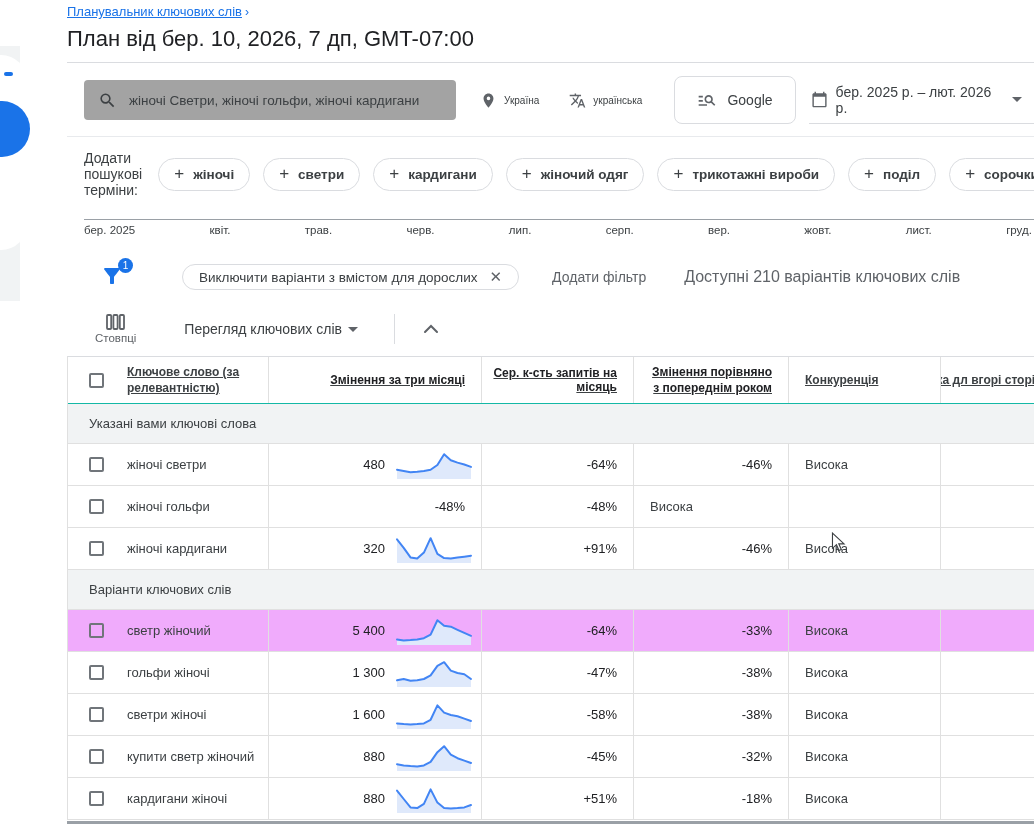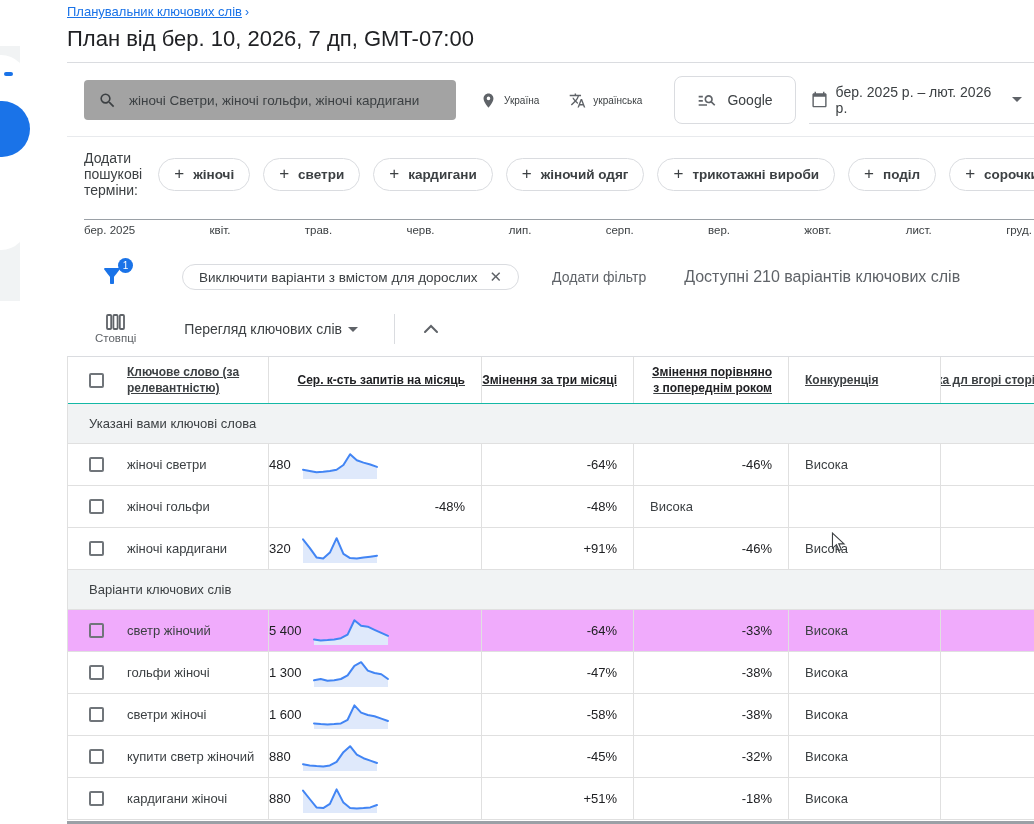--- a/index.html
+++ b/index.html
@@ -90,21 +90,21 @@
   .ktable { border-top:1px solid #dadce0; border-left:1px solid #e0e0e0; }
   .trow { display:grid; grid-template-columns:201px 213px 152px 155px 152px 94px; }
   .thead { border-bottom:1px solid #14b8a6;text-decoration:underline; }
   .thead .cell { font-size:12px; font-weight:700; color:#3c4043; }
   .cell {
     border-right:1px solid #e0e0e0; display:flex; align-items:center;
     font-size:13px; color:#3c4043; min-height:41px; overflow:hidden;
   }
   .thead .cell { min-height:46px; }
   .cell.kw { padding-left:21px; gap:23px; }
-  .cell.num { gap:10px; padding-right:8px; color:#202124; }
+  .cell.num { justify-content:flex-end; gap:10px; padding-right:8px; color:#202124; }
   .cell.pct { justify-content:flex-end; padding-right:16px; color:#202124; }
   .cell.comp { padding-left:16px; }
   .cell.bid { justify-content:flex-end; padding-right:6px; white-space:nowrap; }
   .cell .hdr2 { line-height:1.35; }
   .cell.pct.hdrcell, .cell.num.hdrcell { text-align:right; }
   .hdr-bid { text-align:right; line-height:1.35; margin-left:-40px; }
   .section-row {
     background:#f1f3f4; border-bottom:1px solid #e0e0e0; min-height:40px;
     display:flex; align-items:center; padding-left:21px; font-size:13px; color:#3c4043;
   }
@@ -264,22 +264,22 @@
         </svg>
     </div>
   </div>
 
   <div class="ktable">
     <div class="trow thead">
       <div class="cell kw">
         <span class="cb"></span>
         <span class="hdr2" style="width:122px;">Ключове слово (за релевантністю)</span>
       </div>
+      <div class="cell pct hdrcell">Змінення за три місяці</div>
       <div class="cell pct hdrcell">Сер. к-сть запитів на місяць</div>
-      <div class="cell pct hdrcell">Змінення за три місяці</div>
       <div class="cell pct hdrcell">
           <span class="hdr2" style="width:128px;text-align:right;">Змінення порівняно з попереднім роком</span>
         </div>
       <div class="cell comp">Конкуренція</div>
       <div class="cell bid">
           <span class="hdr-bid" style="width:120px;">Ставка дл вгорі сторін</span>
         </div>
     </div>
     <div id="table-body">
         <div class="section-row">Указані вами ключові слова</div>

